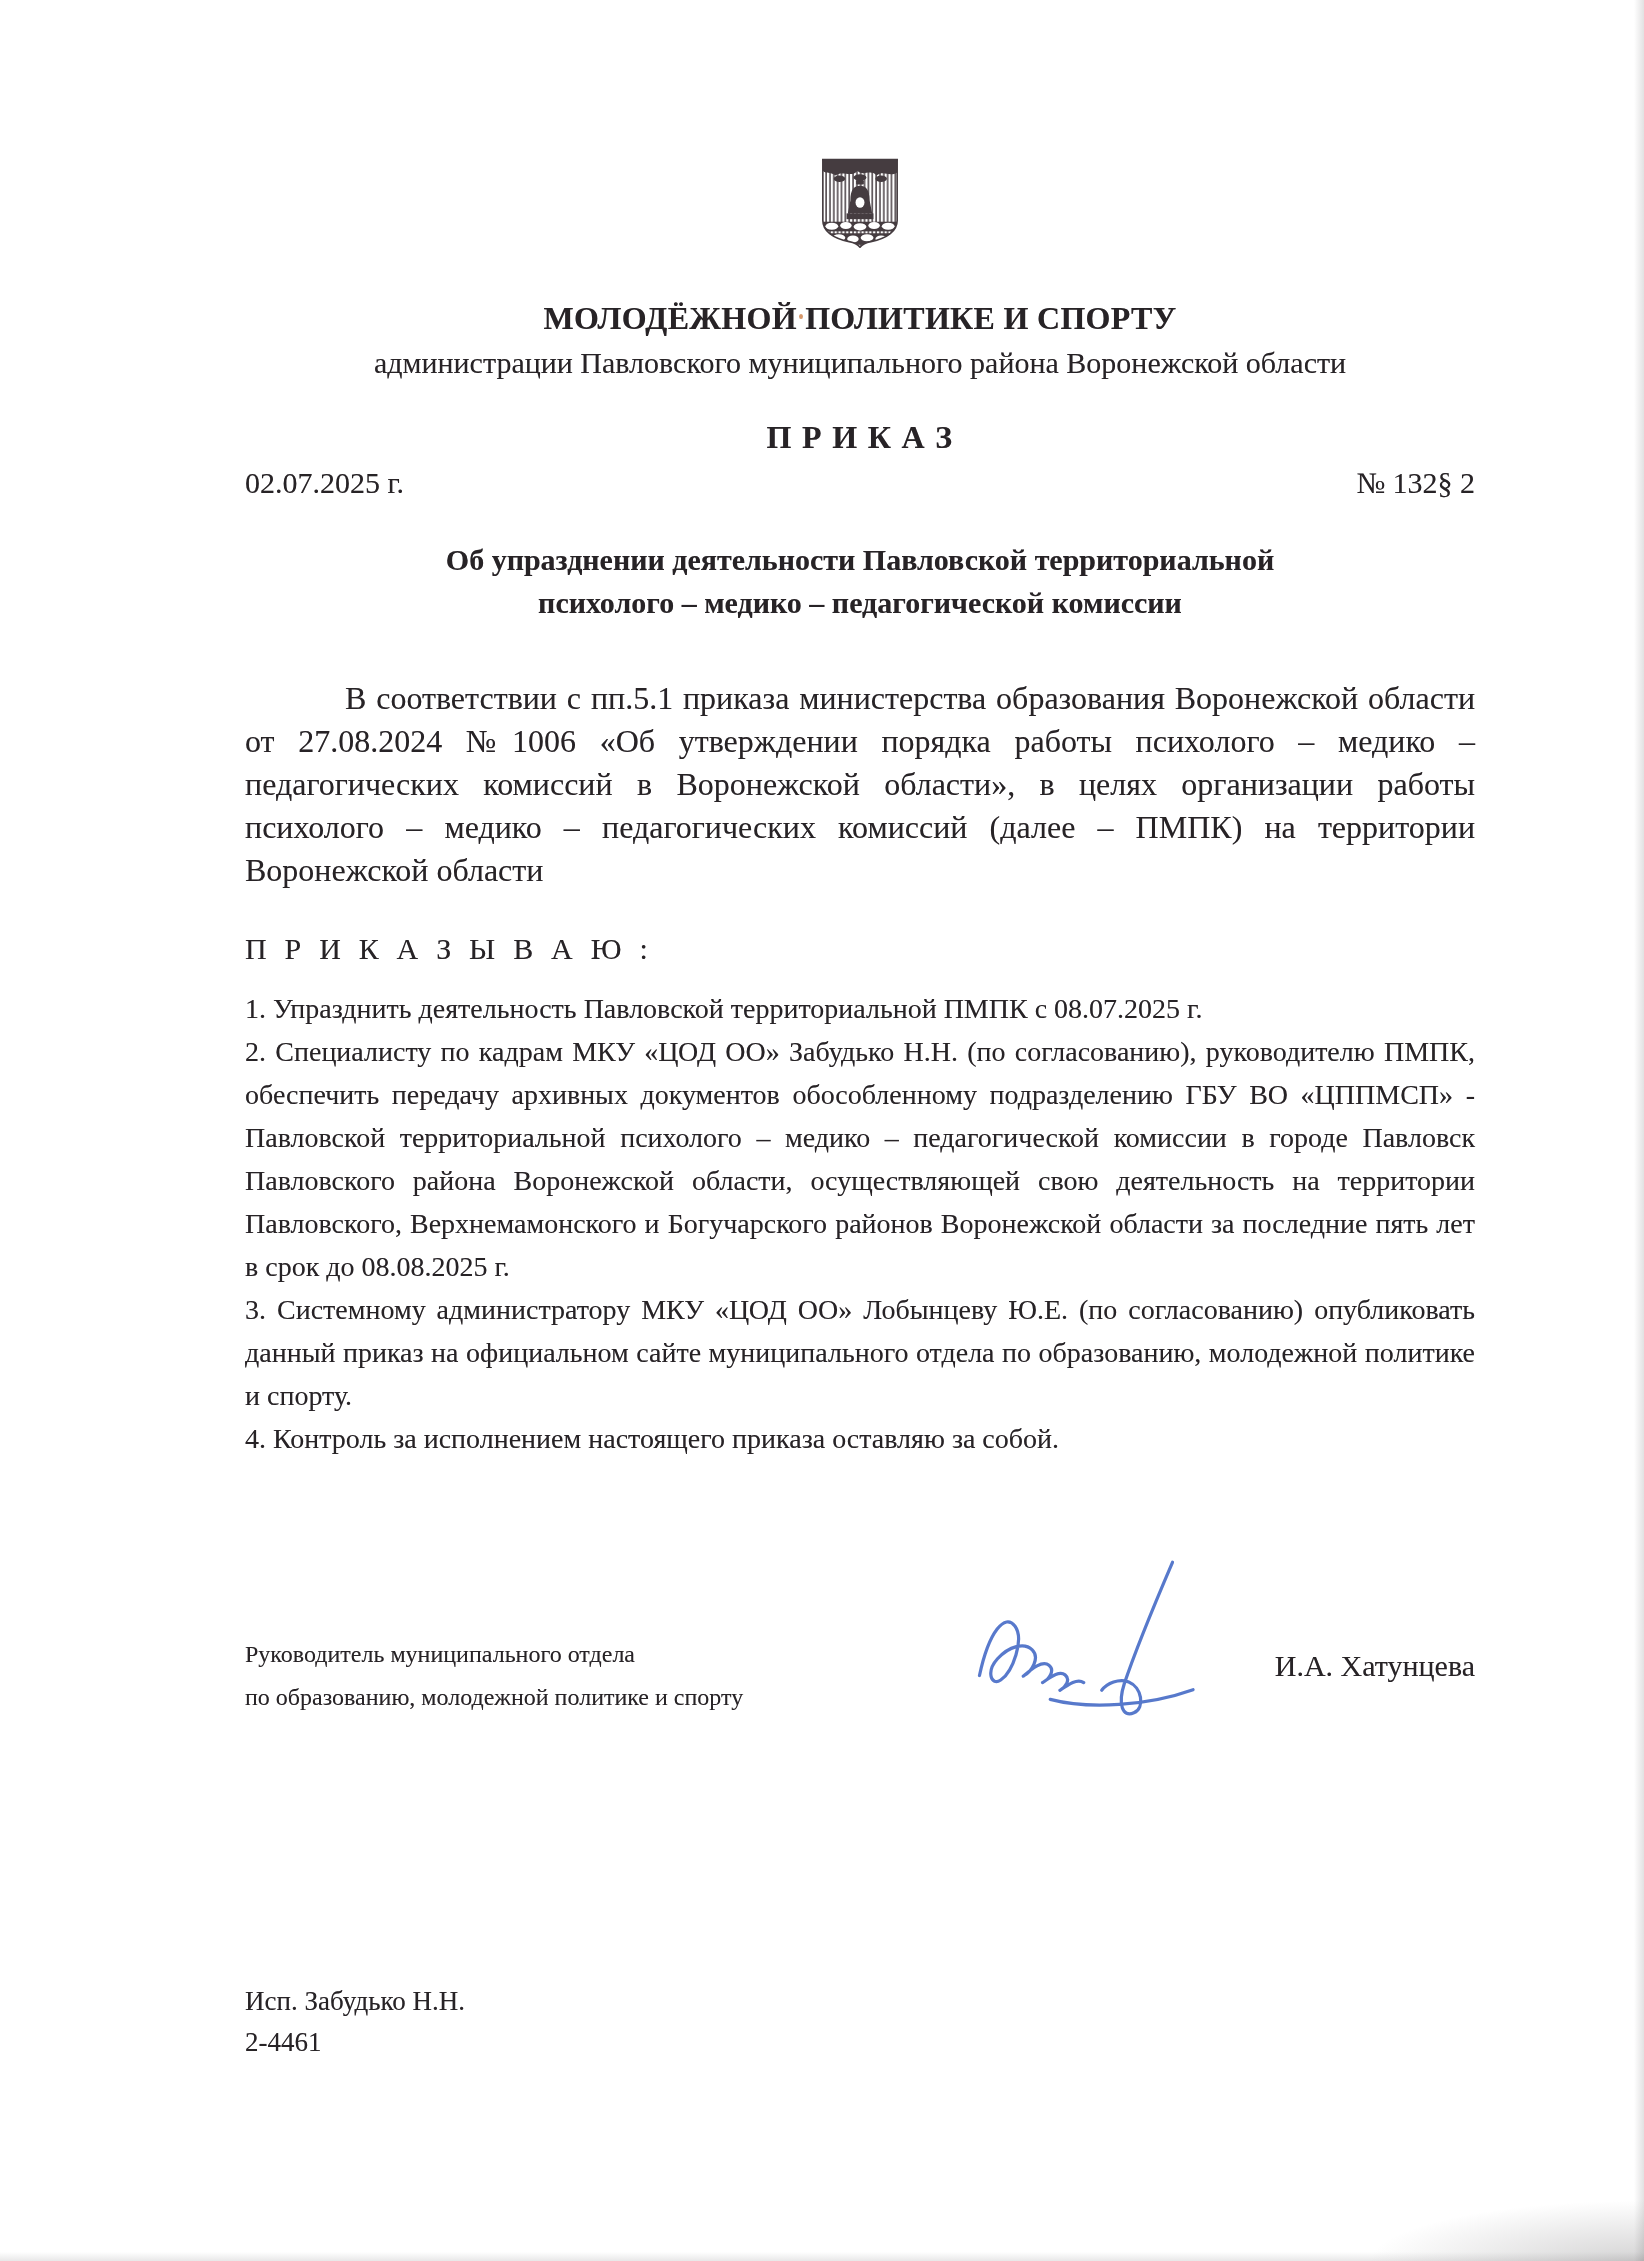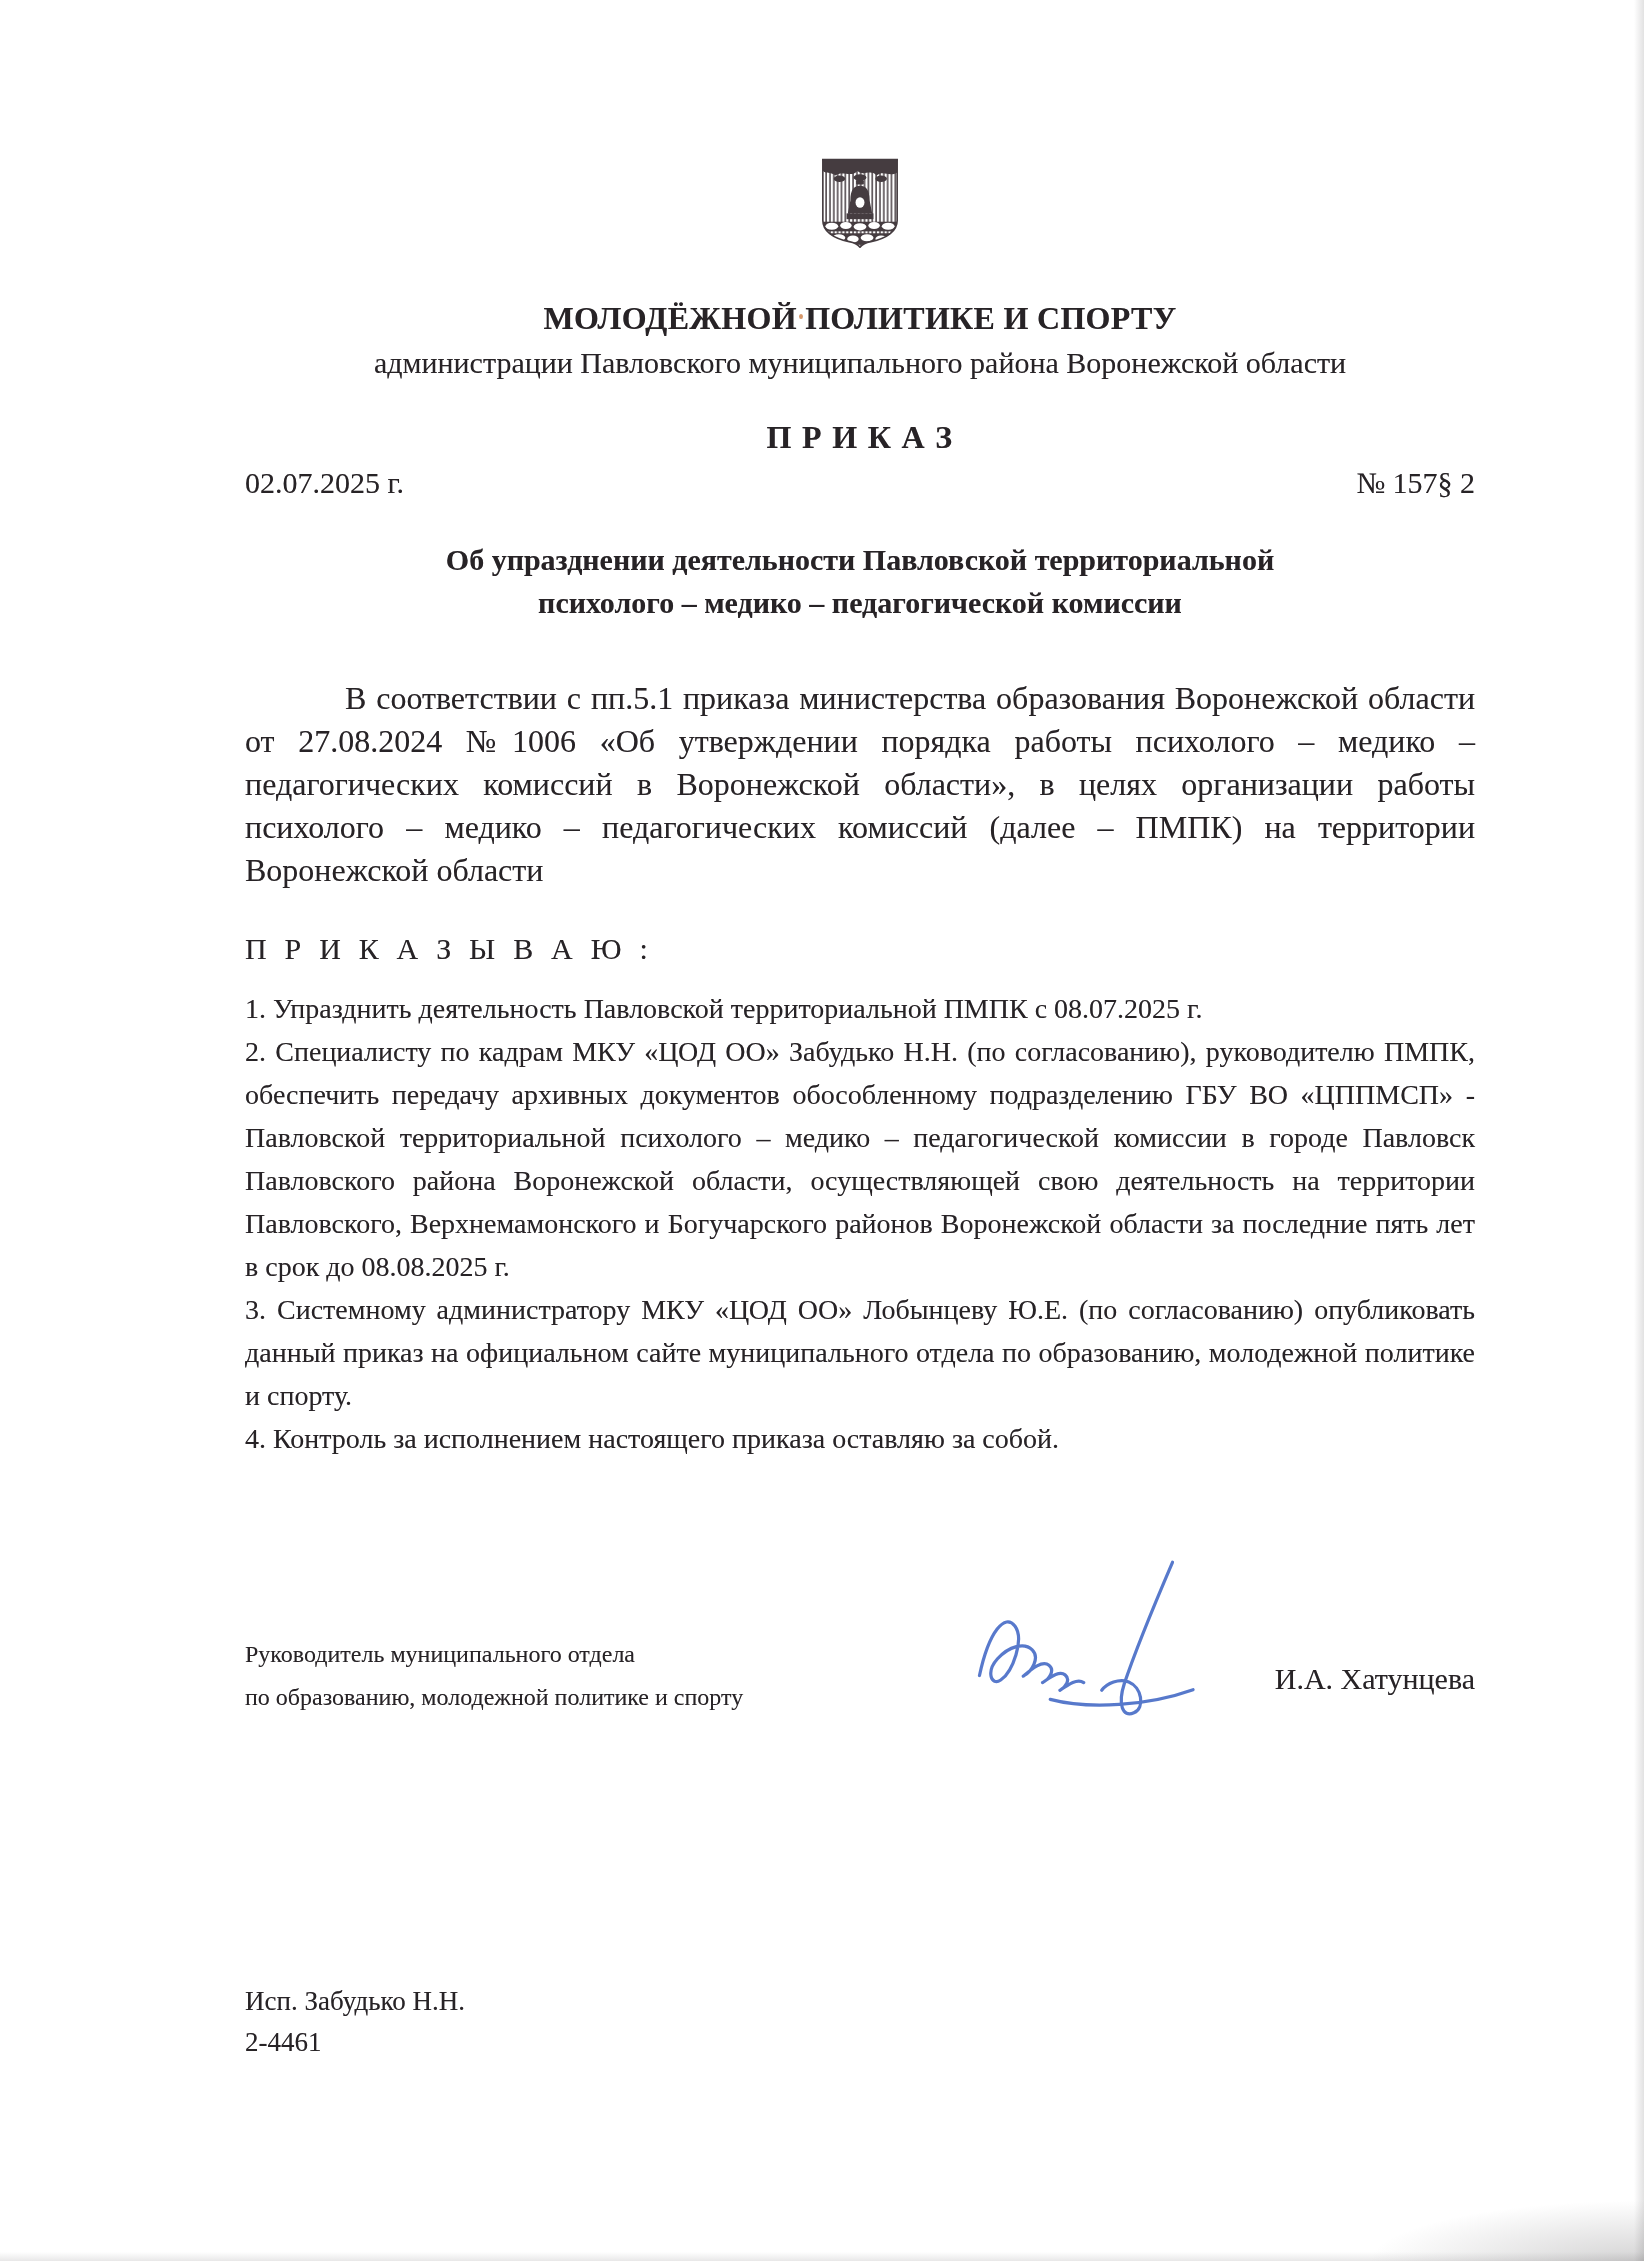--- a/index.html
+++ b/index.html
@@ -63,21 +63,21 @@
   }
 
   
   .sig-row { margin-top: 173px; position: relative; height: 90px; }
   .sig-position { font-size: 24px; line-height: 43px; }
   .sig-script {
     position: absolute; left: 715px; top: -81px;
     width: 277px; height: 193px;
   }
   .sig-name {
-    position: absolute; right: 0; top: 28px;
+    position: absolute; right: 0; top: 15px;
     font-size: 30px; line-height: 36px;
   }
 
   
   .exec-footer { margin-top: 258px; font-size: 27px; line-height: 41px; }
 
   
   .speck {
     position: absolute; left: 799px; top: 314px;
     width: 3.9px; height: 5.2px; border-radius: 50%;
@@ -143,21 +143,21 @@
 
   <div class="org">
     <div class="org-bold">МОЛОДЁЖНОЙ ПОЛИТИКЕ И СПОРТУ</div>
     <div class="org-sub">администрации Павловского муниципального района Воронежской области</div>
   </div>
 
   <div class="doc-type">П Р И К А З</div>
 
   <div class="meta-row">
     <span>02.07.2025 г.</span>
-    <span>№ 157§ 2</span>
+    <span>№ 132§ 2</span>
   </div>
 
   <div class="title">
     <div>Об упразднении деятельности Павловской территориальной</div>
     <div>психолого – медико – педагогической комиссии</div>
   </div>
 
   <p class="preamble">В соответствии с пп.5.1 приказа министерства образования Воронежской области от 27.08.2024 №1006 «Об утверждении порядка работы психолого – медико – педагогических комиссий в Воронежской области», в целях организации работы психолого – медико – педагогических комиссий (далее – ПМПК) на территории Воронежской области</p>
 
   <div class="order-word">П Р И К А З Ы В А Ю :</div>

